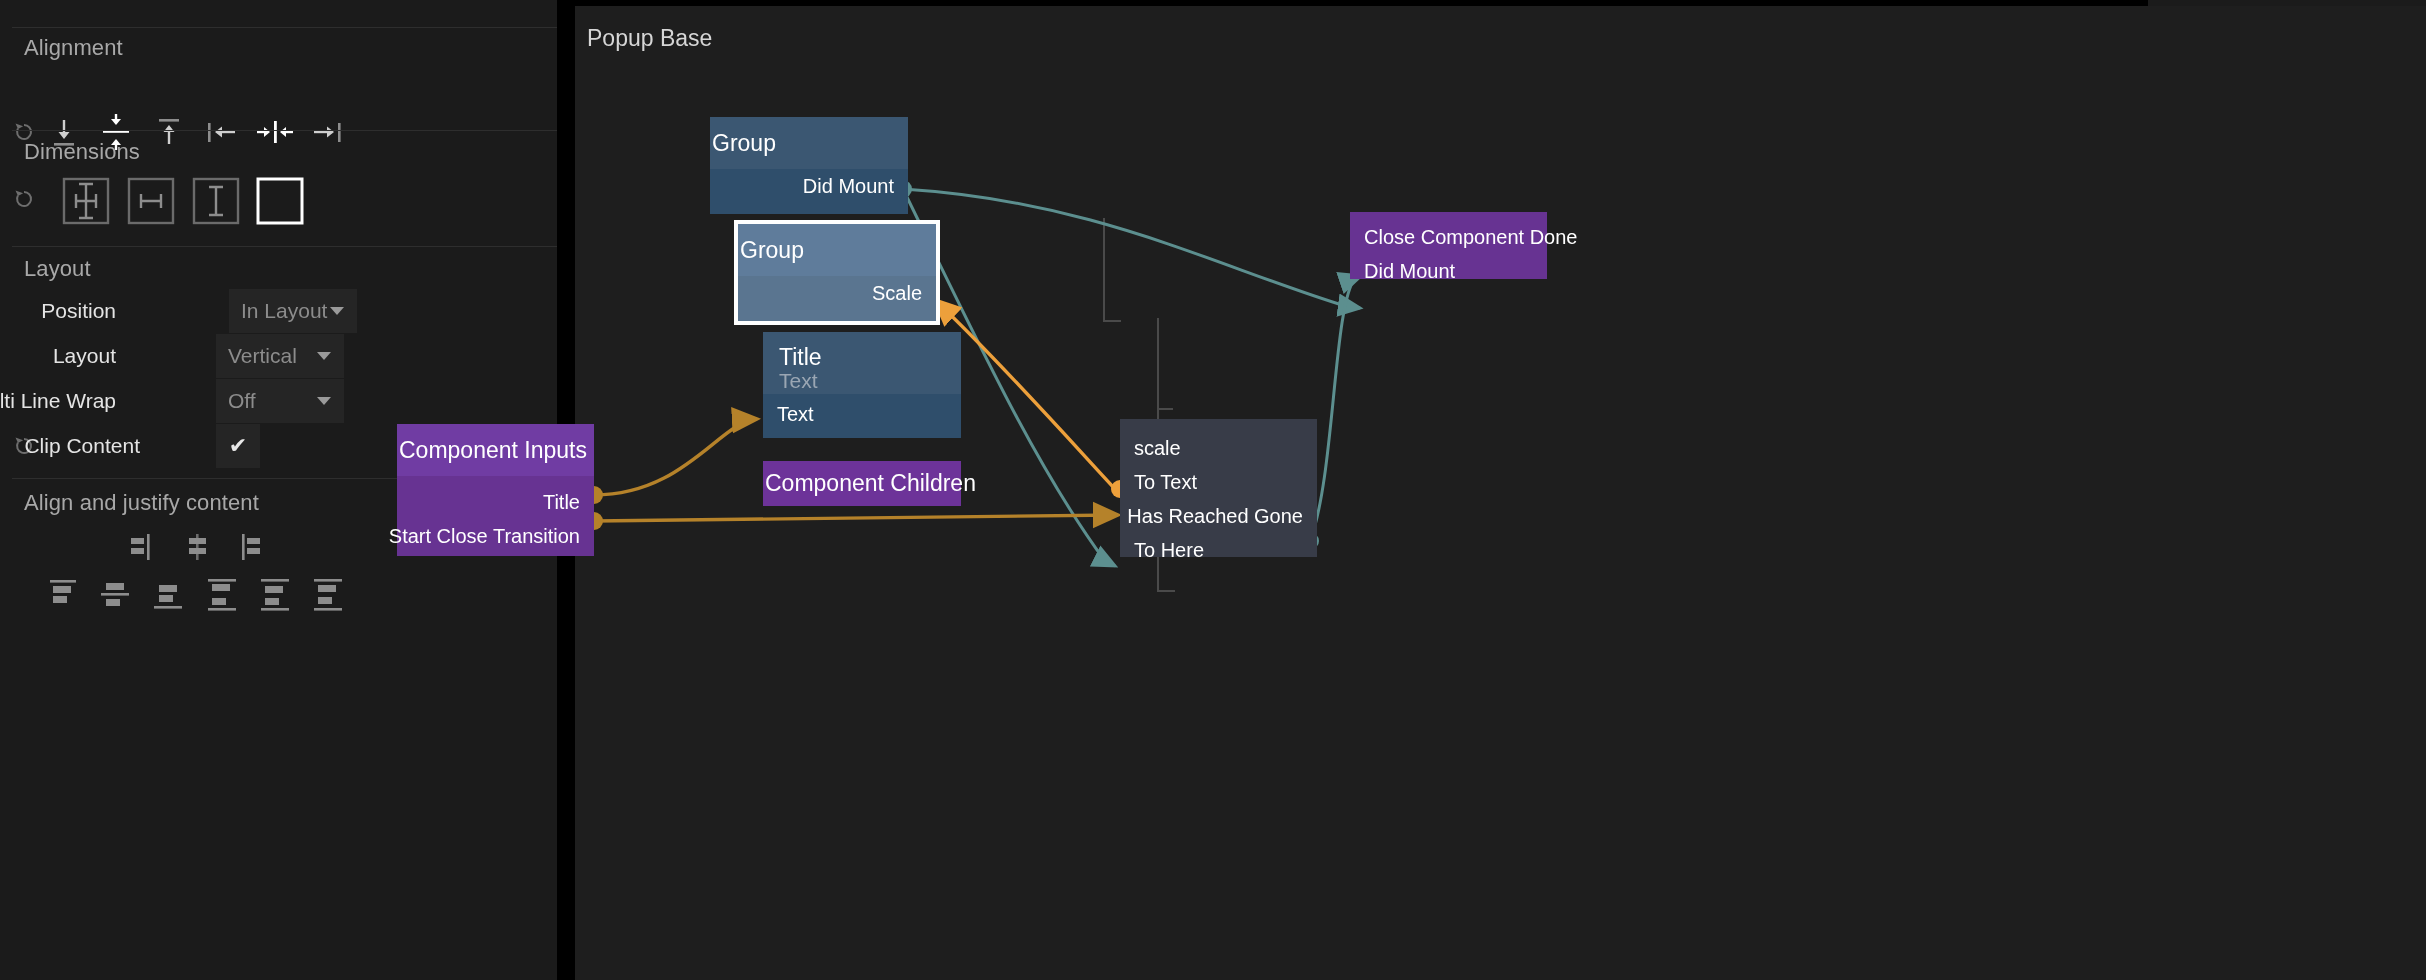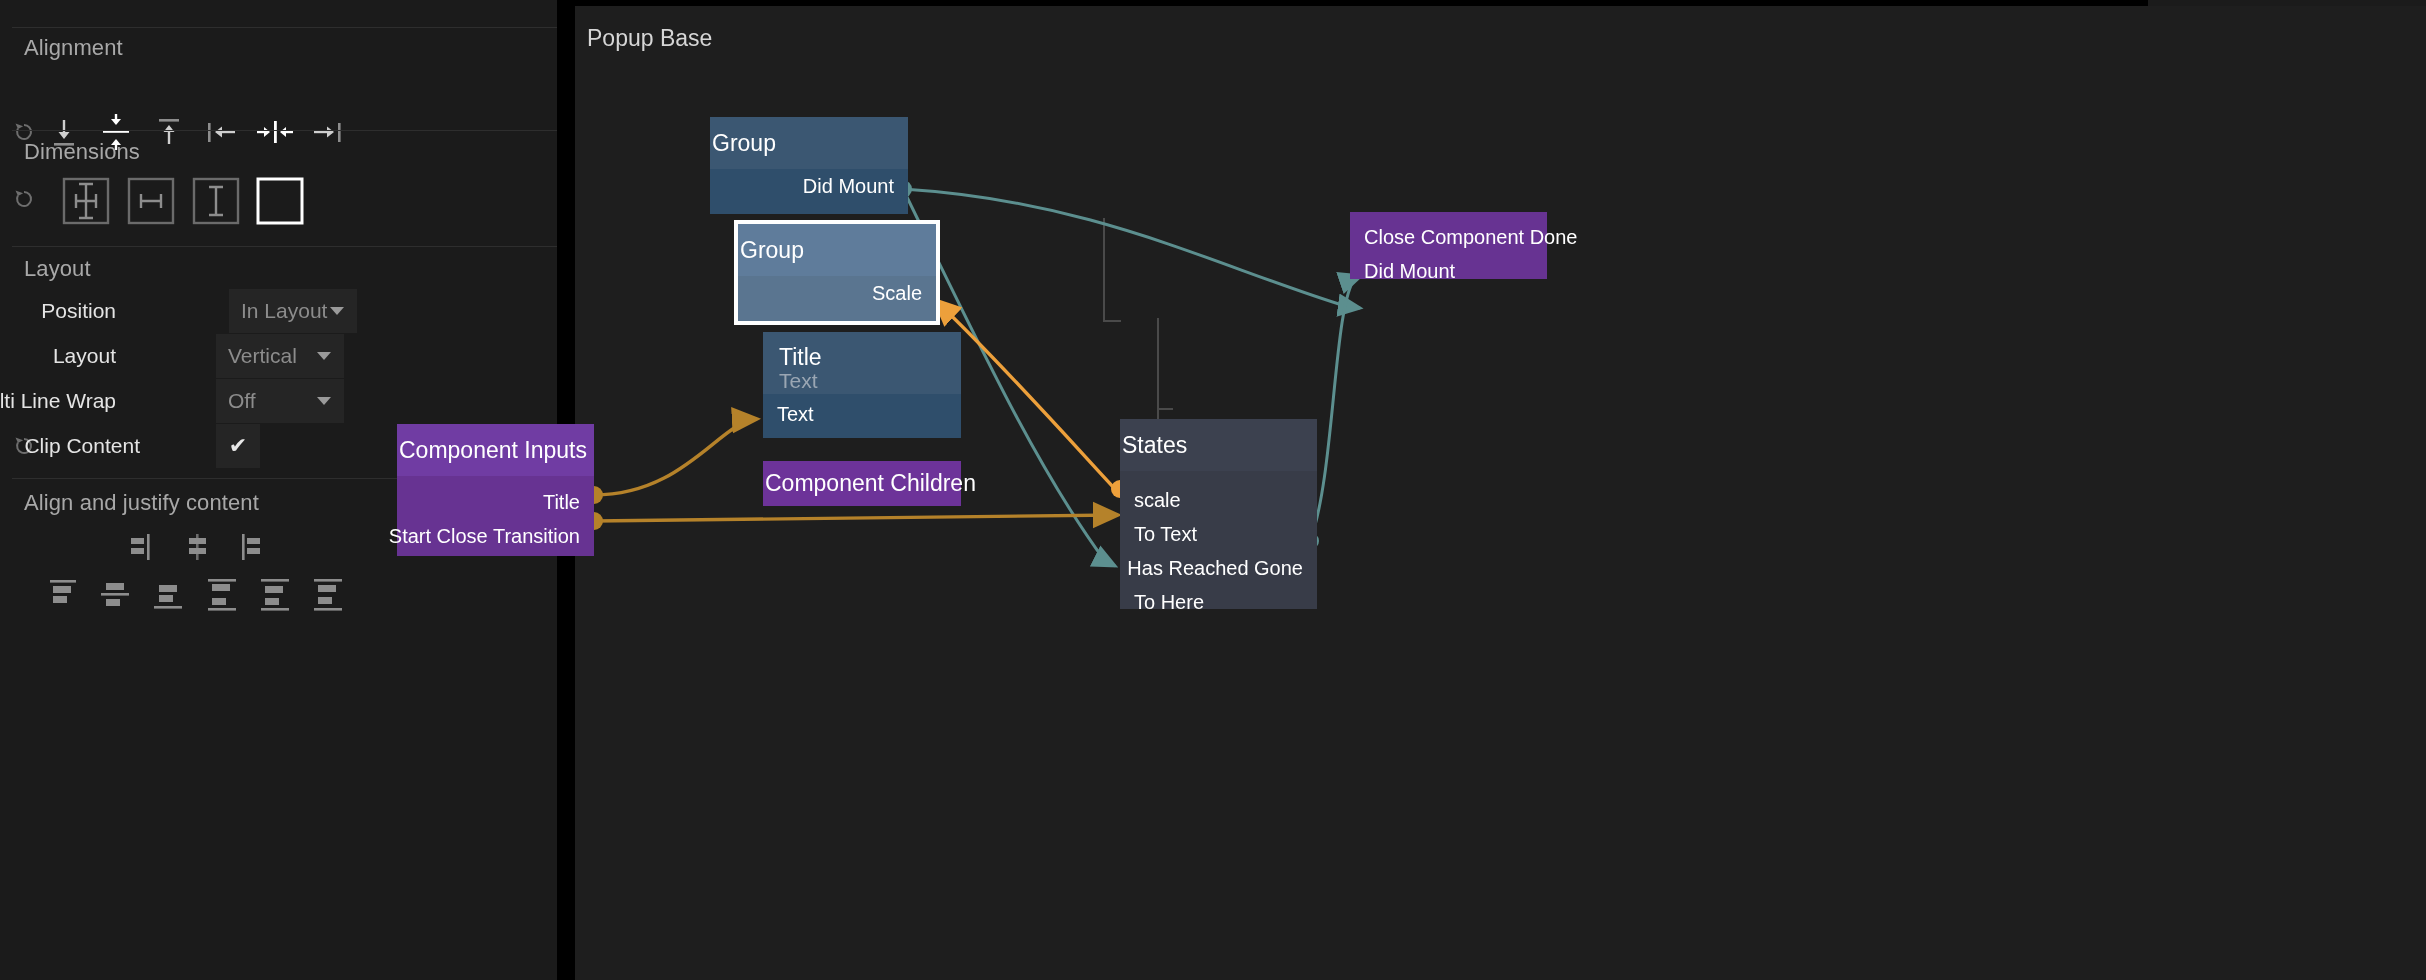--- a/index.html
+++ b/index.html
@@ -429,23 +429,20 @@
         <div class="port-row out">
           <span>Title</span>
         </div>
         <div class="port-row out">
           <span>Start Close Transition</span>
         </div>
       </div>
     </div>
 
     <div class="node n-grey" style="left:545px; top:413px; width:197px; height:178px;">
-      <div class="node-header">
-        <span class="node-title">States</span>
-      </div>
       <div class="node-body" style="height:126px; padding-top:12px;">
         <div class="port-row in">
           <span>scale</span>
         </div>
         <div class="port-row in">
           <span>To Text</span>
         </div>
         <div class="port-row out">
           <span>Has Reached Gone</span>
         </div>

